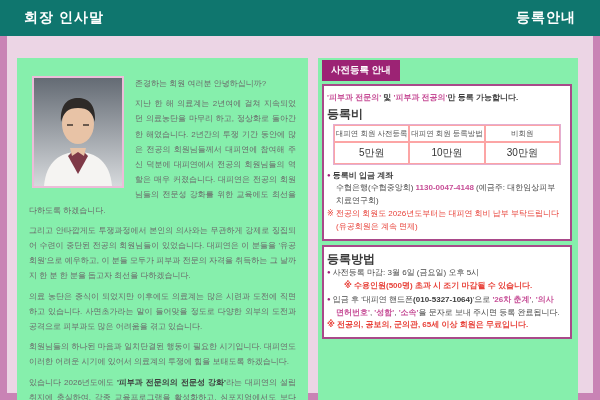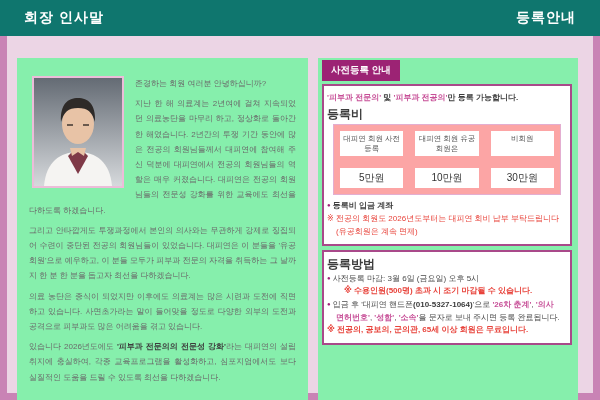--- a/index.html
+++ b/index.html
@@ -29,21 +29,21 @@
         padding:6px 9px 6px 3px;box-sizing:border-box;width:250px;}
   .rline{margin:0;font-size:8px;line-height:12.4px;color:#4a4a4a;}
   .accent{color:#c74f97;font-weight:bold;}
   .accentb{color:#c74f97;font-weight:bold;}
   .darkb{color:#3c3c3c;font-weight:bold;}
   .red{color:#e8433b;}
   .redb{color:#e8433b;font-weight:bold;}
   .subhead{margin:4px 0 0 0;font-size:12px;font-weight:bold;color:#3c3c3c;line-height:12.5px;}
   .fee-table{display:grid;grid-template-columns:1fr 1fr 1fr;margin:3px 0 4px 6px;
              border:1px solid #e3aed1;}
-  .fee-table .cell{border:6px solid #fca5a5;text-align:center;background:#fff;}
+  .fee-table .cell{border:1px solid #fca5a5;text-align:center;background:#fff;}
   .fee-table .th{font-size:7.5px;color:#555;padding:3px 0 2px 0;}
   .fee-table .td{font-size:10px;font-weight:normal;color:#333;padding:3px 0 3px 0;}
   .bullet-line{margin:1px 0 0 0;font-size:8px;line-height:12.4px;color:#4a4a4a;}
   .bullet{color:#9c2374;font-size:6px;vertical-align:1px;}
   .indent{margin-left:9px;}
   .indent2{margin-left:17px;}
   .hang{padding-left:9px;text-indent:-9px;margin-top:1px;}
   .hang2{padding-left:9px;text-indent:-9px;}
 </style>
 </head>
@@ -73,42 +73,44 @@
         <ellipse cx="44" cy="46" rx="16" ry="20" fill="#e8c3a6"></ellipse>
         <path d="M27 44 C26 26 34 20 44 20 C54 20 62 26 61 44 C58 34 54 30 44 30 C34 30 30 34 27 44 Z" fill="#2e2a28"></path>
         <path d="M33 47 L39 47" stroke="#4a3f38" stroke-width="1.6" fill="none"></path>
         <path d="M49 47 L55 47" stroke="#4a3f38" stroke-width="1.6" fill="none"></path>
       </svg>
     </div>
     <p class="gp first">존경하는 회원 여러분 안녕하십니까?</p>
     <p class="gp">지난 한 해 의료계는 2년여에 걸쳐 지속되었던 의료농단을 마무리 하고, 정상화로 돌아간 한 해였습니다. 2년간의 투쟁 기간 동안에 많은 전공의 회원님들께서 대피연에 참여해 주신 덕분에 대피연에서 전공의 회원님들의 역할은 매우 커졌습니다. 대피연은 전공의 회원님들의 전문성 강화를 위한 교육에도 최선을 다하도록 하겠습니다.</p>
     <p class="gp">그리고 안타깝게도 투쟁과정에서 본인의 의사와는 무관하게 강제로 징집되어 수련이 중단된 전공의 회원님들이 있었습니다. 대피연은 이 분들을 '유공회원'으로 예우하고, 이 분들 모두가 피부과 전문의 자격을 취득하는 그 날까지 한 분 한 분을 돕고자 최선을 다하겠습니다.</p>
     <p class="gp">의료 농단은 종식이 되었지만 이후에도 의료계는 많은 시련과 도전에 직면하고 있습니다. 사면초가라는 말이 들어맞을 정도로 다양한 외부의 도전과 공격으로 피부과도 많은 어려움을 겪고 있습니다.</p>
+    <p class="gp">회원님들의 하나된 마음과 일치단결된 행동이 필요한 시기입니다. 대피연도 이러한 어려운 시기에 있어서 의료계의 투쟁에 힘을 보태도록 하겠습니다.</p>
     <p class="gp"><span>있습니다 2026년도에도 </span><span class="darkb">'피부과 전문의의 전문성 강화'</span><span>라는 대피연의 설립 취지에 충실하여, 각종 교육프로그램을 활성화하고, 심포지엄에서도 보다 실질적인 도움을 드릴 수 있도록 최선을 다하겠습니다.</span></p>
 
   </div>
 
   <div class="panel right-panel">
     <div class="badge">사전등록 안내</div>
 
     <div class="rbox">
       <p class="rline"><span class="accent">'피부과 전문의'</span><span class="darkb"> 및 </span><span class="accent">'피부과 전공의'</span><span class="darkb">만 등록 가능합니다.</span></p>
 
       <p class="subhead">등록비</p>
 
       <div class="fee-table">
         <div class="cell th">대피연 회원 사전등록</div>
-        <div class="cell th">대피연 회원 유공회원은</div>
+        <div class="cell th">대피연 회원 등록방법</div>
         <div class="cell th">비회원</div>
         <div class="cell td">5만원</div>
         <div class="cell td">10만원</div>
         <div class="cell td">30만원</div>
       </div>
 
       <p class="bullet-line"><span class="bullet">●</span> <span class="darkb">등록비 입금 계좌</span></p>
+      <p class="rline indent"><span>수협은행(수협중앙회) </span><span class="accentb">1130-0047-4148</span><span> (예금주: 대한임상피부치료연구회)</span></p>
 
       <p class="rline red hang">※ 전공의 회원도 2026년도부터는 대피연 회비 납부 부탁드립니다(유공회원은 계속 면제)</p>
     </div>
 
     <div class="rbox">
       <p class="subhead" style="margin-top:0;">등록방법</p>
       <p class="bullet-line"><span class="bullet">●</span> <span>사전등록 마감: 3월 6일 (금요일) 오후 5시</span></p>
       <p class="rline redb indent2">※ 수용인원(500명) 초과 시 조기 마감될 수 있습니다.</p>
 
       <p class="bullet-line hang2"><span class="bullet">●</span> <span>입금 후 '대피연 핸드폰</span><span class="darkb">(010-5327-1064)</span><span>'으로 </span><span class="accent">'26차 춘계'</span><span>, </span><span class="accent">'의사면허번호'</span><span>, </span><span class="accent">'성함'</span><span>, </span><span class="accent">'소속'</span><span>을 문자로 보내 주시면 등록 완료됩니다.</span></p>

